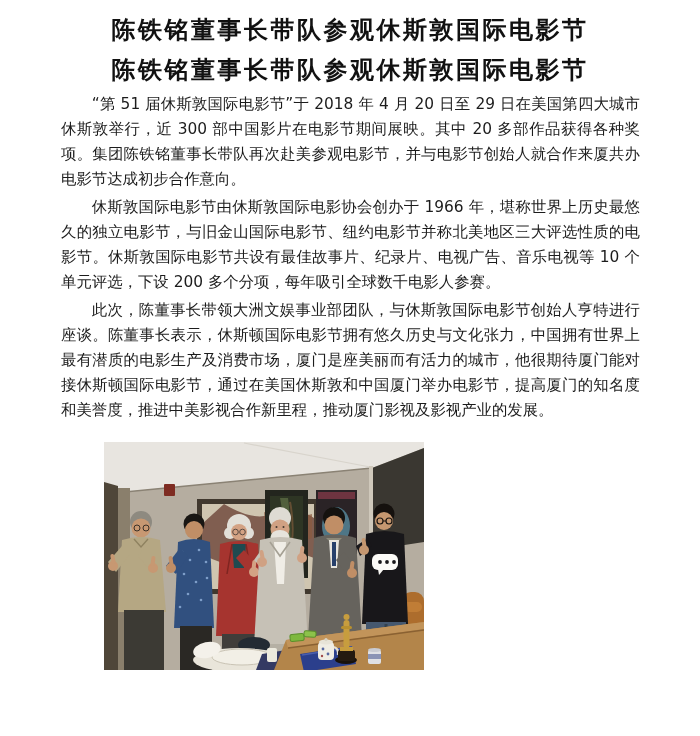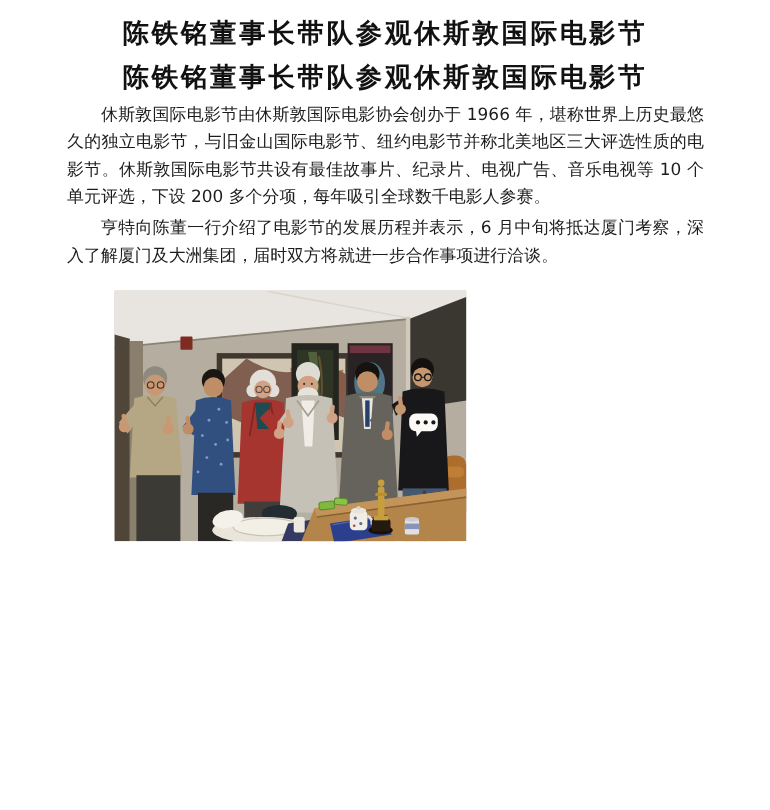--- a/index.html
+++ b/index.html
@@ -28,22 +28,23 @@
 <body>
 
 <div class="page">
 
   <h1 class="title">
     <span class="title-line">陈铁铭董事长带队参观休斯敦国际电影节</span>
     <span class="title-line">陈铁铭董事长带队参观休斯敦国际电影节</span>
   </h1>
 
   <div class="body-text">
+    <p>“第 51 届休斯敦国际电影节”于 2018 年 4 月 20 日至 29 日在美国第四大城市休斯敦举行，近 300 部中国影片在电影节期间展映。其中 20 多部作品获得各种奖项。集团陈铁铭董事长带队再次赴美参观电影节，并与电影节创始人就合作来厦共办电影节达成初步合作意向。</p>
     <p>休斯敦国际电影节由休斯敦国际电影协会创办于 1966 年，堪称世界上历史最悠久的独立电影节，与旧金山国际电影节、纽约电影节并称北美地区三大评选性质的电影节。休斯敦国际电影节共设有最佳故事片、纪录片、电视广告、音乐电视等 10 个单元评选，下设 200 多个分项，每年吸引全球数千电影人参赛。</p>
-    <p>亨特向陈董一行介绍了电影节的发展历程并表示，6 月中旬将抵达厦门考察，深入了解厦门及大洲集团，届时双方将就进一步合作事项进行洽谈。</p>
+    <p>此次，陈董事长带领大洲文娱事业部团队，与休斯敦国际电影节创始人亨特进行座谈。陈董事长表示，休斯顿国际电影节拥有悠久历史与文化张力，中国拥有世界上最有潜质的电影生产及消费市场，厦门是座美丽而有活力的城市，他很期待厦门能对接休斯顿国际电影节，通过在美国休斯敦和中国厦门举办电影节，提高厦门的知名度和美誉度，推进中美影视合作新里程，推动厦门影视及影视产业的发展。</p>
   </div>
 
   <figure class="photo-figure">
     <svg width="320" height="228" viewBox="0 0 320 228" xmlns="http://www.w3.org/2000/svg">
 
       <g>
         <rect x="0" y="0" width="320" height="228" fill="#b5ada0"></rect>
         <polygon points="0,0 320,0 320,6 268,26 0,52" fill="#e8e5e0"></polygon>
         <line x1="0" y1="52" x2="268" y2="26" stroke="#8a8274" stroke-width="1.6"></line>
         <line x1="140" y1="1" x2="266" y2="25" stroke="#d8d4cc" stroke-width="1.2"></line>

